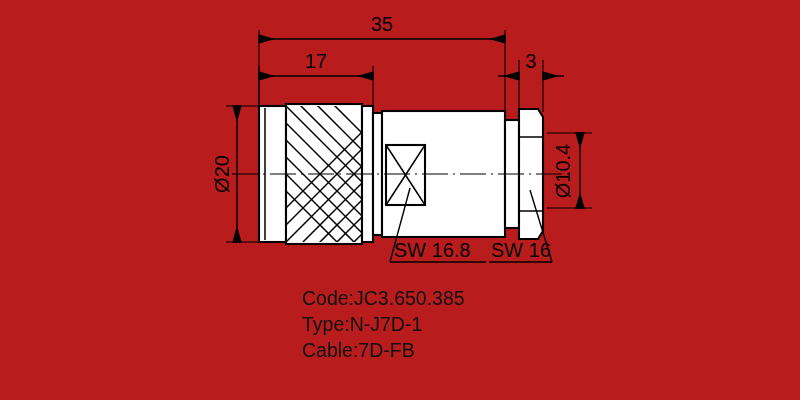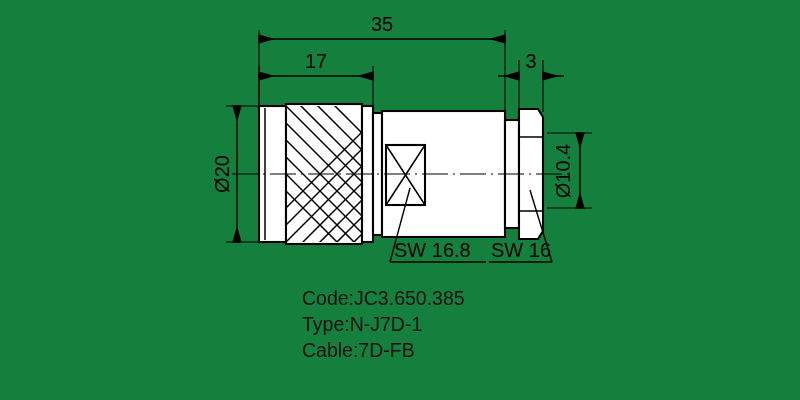--- a/index.html
+++ b/index.html
@@ -10,21 +10,21 @@
   body {
     width: 800px;
     height: 400px;
     overflow: hidden;
     font-family: "Liberation Sans", sans-serif;
   }
   #drawing-root {
     position: relative;
     width: 800px;
     height: 400px;
-    background: #15803d;
+    background: #b91c1c;
   }
   svg.tech-drawing {
     display: block;
     width: 800px;
     height: 400px;
   }
   .outline {
     fill: #ffffff;
     stroke: #000000;
     stroke-width: 2.1;

